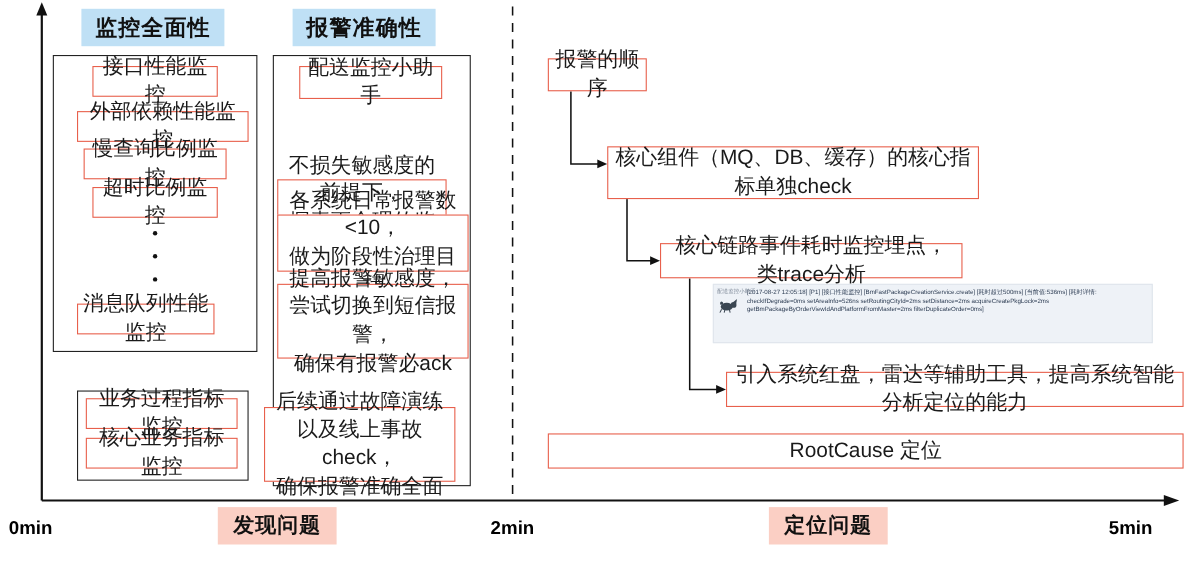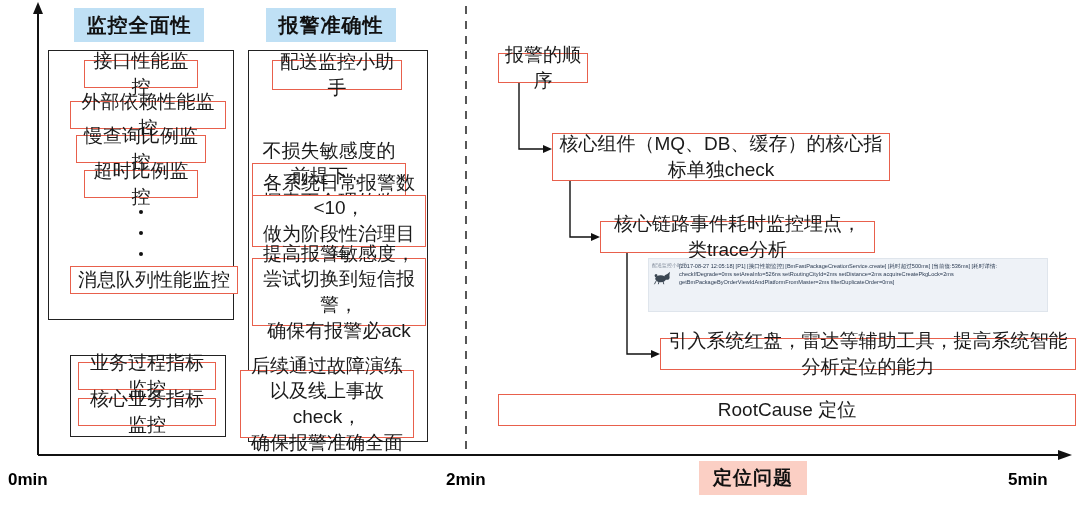--- a/index.html
+++ b/index.html
@@ -162,21 +162,21 @@
   <div class="box" style="left:70px;top:101px;width:156px;height:28px;font-family:Liberation Serif, serif;">外部依赖性能监控</div>
   <div class="box" style="left:76px;top:135px;width:130px;height:28px;">慢查询比例监控</div>
   <div class="box" style="left:84px;top:170px;width:114px;height:28px;font-family:Liberation Serif, serif;">超时比例监控</div>
 
   <div class="dots" style="left:139px;top:210px;">
     <i></i>
       <i></i>
       <i></i>
   </div>
 
-  <div class="box" style="left:70px;top:266px;width:168px;height:28px;">消息队列性能监控</div>
+  <div class="box" style="left:70px;top:276px;width:125px;height:28px;">消息队列性能监控</div>
 
   <div class="box" style="left:78px;top:362px;width:138px;height:28px;">业务过程指标监控</div>
   <div class="box" style="left:78px;top:398px;width:138px;height:28px;">核心业务指标监控</div>
 
   <div class="box" style="left:272px;top:60px;width:130px;height:30px;">配送监控小助手</div>
   <div class="box" style="left:252px;top:115px;width:154px;height:52px;margin-top:48px;">不损失敏感度的前提下，
 探索更合理的监控指标</div>
   <div class="box" style="left:252px;top:195px;width:174px;height:52px;">各系统日常报警数&lt;10，
 做为阶段性治理目标</div>
   <div class="box" style="left:252px;top:258px;width:174px;height:68px;">提高报警敏感度，
@@ -202,15 +202,16 @@
     <span>[2017-08-27 12:05:18] [P1] [接口性能监控] [BmFastPackageCreationService.create] [耗时超过500ms] [当前值:536ms] [耗时详情: checkIfDegrade=0ms setAreaInfo=526ns setRoutingCityId=2ms setDistance=2ms acquireCreatePkgLock=2ms getBmPackageByOrderViewIdAndPlatformFromMaster=2ms filterDuplicateOrder=0ms]</span>
   </div>
 
   <div class="box" style="left:660px;top:338px;width:416px;height:32px;">引入系统红盘，雷达等辅助工具，提高系统智能分析定位的能力</div>
   <div class="box" style="left:498px;top:394px;width:578px;height:32px;">RootCause 定位</div>
 
   <div class="axis-label" style="left:8px;top:470px;">0min</div>
   <div class="axis-label" style="left:446px;top:470px;">2min</div>
   <div class="axis-label" style="left:1008px;top:470px;">5min</div>
 
+  <div class="ftr" style="left:198px;top:461px;width:108px;height:34px;">发现问题</div>
   <div class="ftr" style="left:699px;top:461px;width:108px;height:34px;">定位问题</div>
 
 </div>
 
 </body></html>

